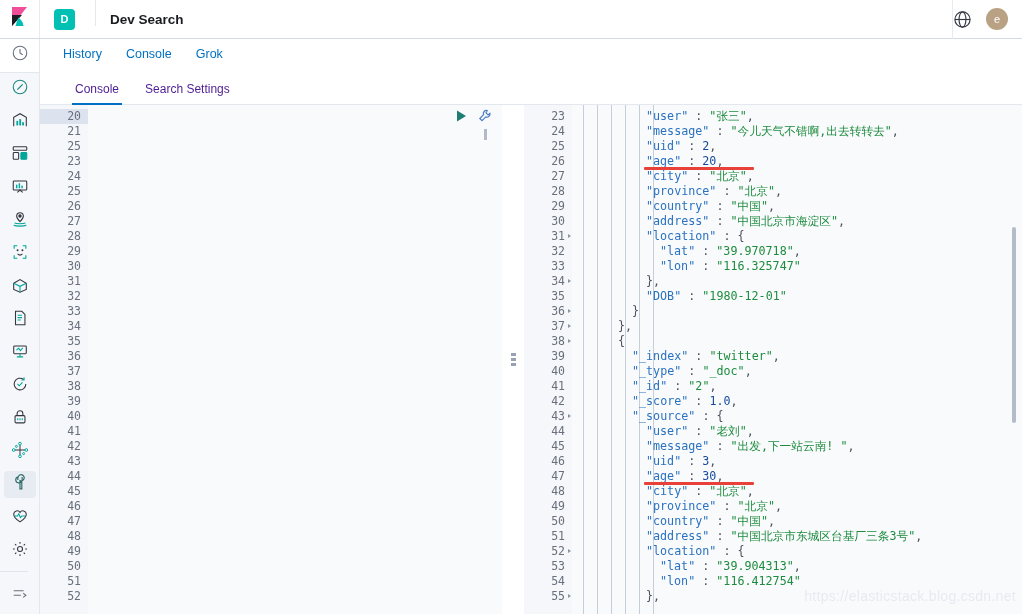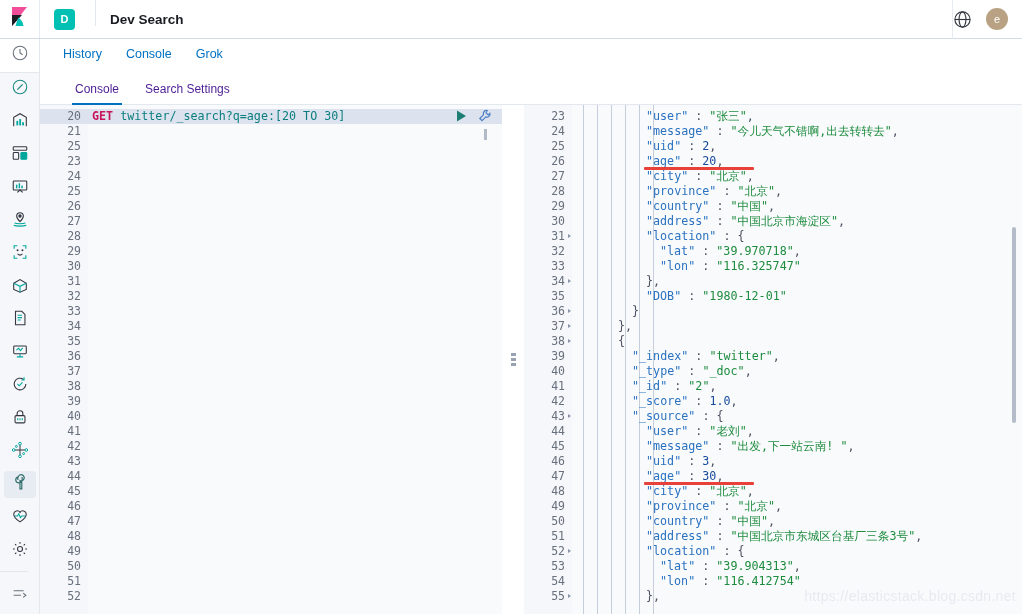--- a/index.html
+++ b/index.html
@@ -406,21 +406,20 @@
               <div class="ln">45</div>
               <div class="ln">46</div>
               <div class="ln">47</div>
               <div class="ln">48</div>
               <div class="ln">49</div>
               <div class="ln">50</div>
               <div class="ln">51</div>
               <div class="ln">52</div>
             </div>
           <div class="code" id="left-code">
-              <div class="cl hl"><span class="k-method">GET </span><span class="k-url">twitter/_search?q=age:[20 TO 30]</span></div>
               <div class="cl">&nbsp;</div>
               <div class="cl">&nbsp;</div>
               <div class="cl">&nbsp;</div>
               <div class="cl">&nbsp;</div>
               <div class="cl">&nbsp;</div>
               <div class="cl">&nbsp;</div>
               <div class="cl">&nbsp;</div>
               <div class="cl">&nbsp;</div>
               <div class="cl">&nbsp;</div>
               <div class="cl">&nbsp;</div>

